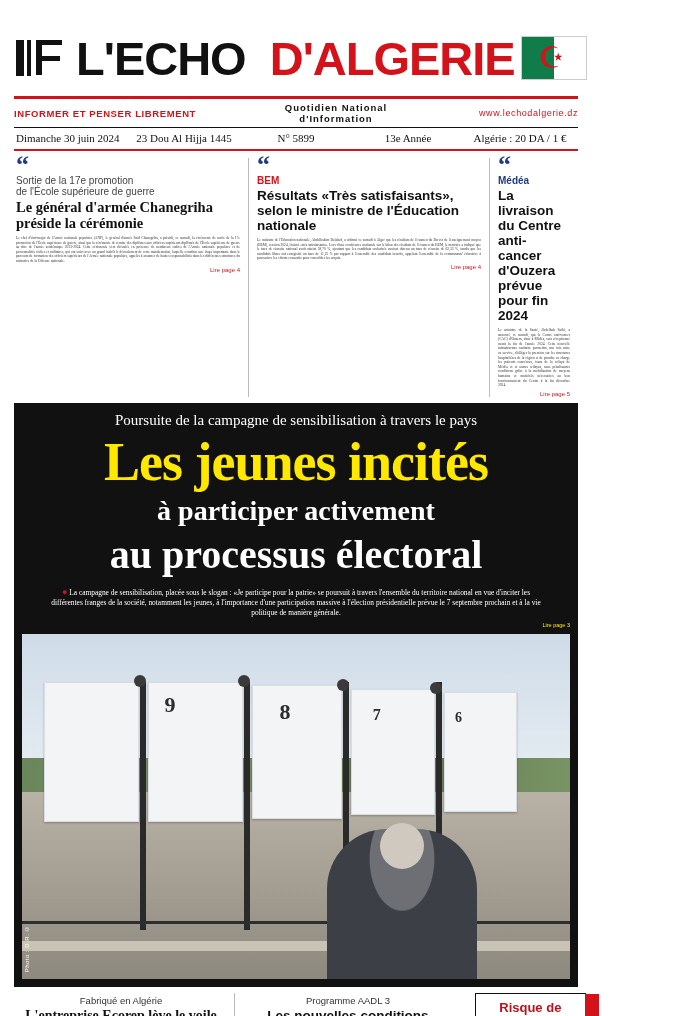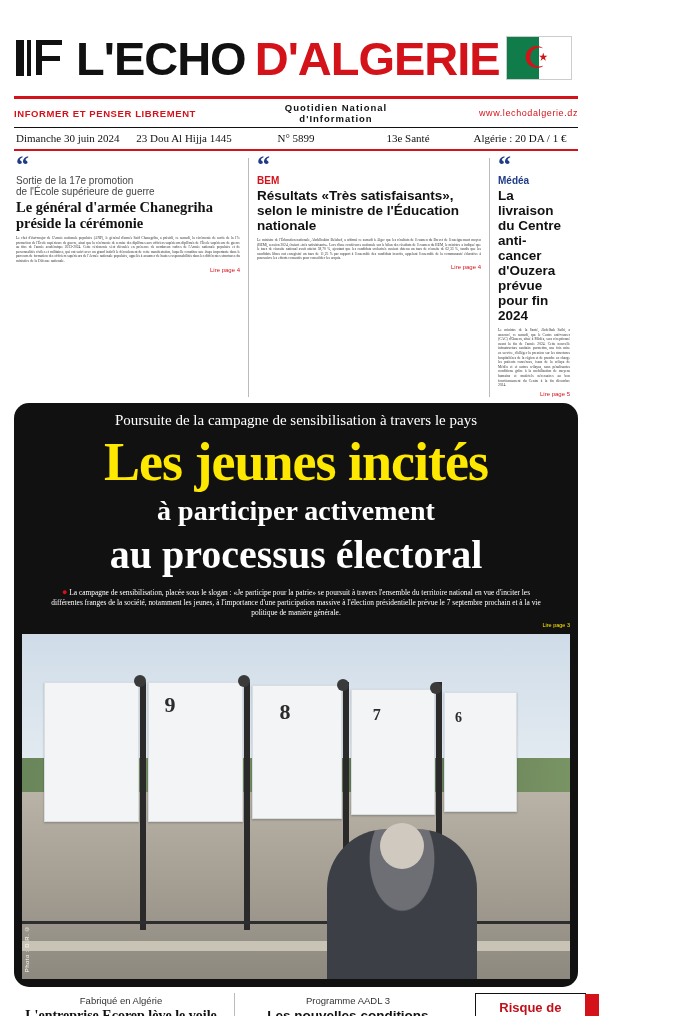--- a/index.html
+++ b/index.html
@@ -10,21 +10,21 @@
     color:#111;
     overflow:hidden;
   }
   .page{position:relative;width:592px;height:1016px;box-sizing:border-box;padding:0 14px;}
 
   
   .masthead{display:flex;align-items:center;justify-content:flex-start;padding-top:24px;height:68px;}
   .logo-mark{width:56px;height:44px;margin-right:6px;flex:0 0 auto;}
   .title-wrap{display:flex;align-items:baseline;}
   .t-black{font-family:"Liberation Sans",sans-serif;font-weight:bold;font-size:47px;letter-spacing:-1px;color:#111;}
-  .t-red{font-family:"Liberation Sans",sans-serif;font-weight:bold;font-size:47px;letter-spacing:-1px;color:#d4121a;margin-left:9px;}
+  .t-red{font-family:"Liberation Sans",sans-serif;font-weight:bold;font-size:47px;letter-spacing:-1px;color:#d4121a;margin-left:24px;}
   .flag{width:64px;height:42px;margin-left:6px;border:1px solid #ccc;position:relative;overflow:hidden;flex:0 0 auto;}
   .flag .gl{position:absolute;left:0;top:0;width:50%;height:100%;background:#0f7c4a;}
   .flag .wh{position:absolute;right:0;top:0;width:50%;height:100%;background:#fff;}
   .flag .cres{position:absolute;left:50%;top:50%;transform:translate(-58%,-50%);color:#d4121a;font-size:30px;line-height:1;}
 
   .rule-red{height:3px;background:#d4121a;margin-top:4px;}
   .subbar{display:flex;align-items:center;font-family:"Liberation Sans",sans-serif;font-size:9.5px;font-weight:bold;letter-spacing:.6px;padding:3px 0 3px;}
   .subbar .s1{color:#d4121a;flex:0 0 240px;}
   .subbar .s2{flex:1;text-align:center;color:#111;letter-spacing:1px;}
   .subbar .s3{flex:0 0 160px;text-align:right;color:#d4121a;font-weight:normal;font-size:9px;}
@@ -46,21 +46,21 @@
   .kicker{font-family:"Liberation Sans",sans-serif;font-size:10px;color:#444;margin-top:1px;}
   .kicker.red{color:#d4121a;font-weight:bold;}
   .kicker.blue{color:#1f3b87;font-weight:bold;}
   .t-head{font-family:"Liberation Serif",serif;font-weight:bold;font-size:14.5px;line-height:16px;margin-top:2px;color:#111;}
   .t2 .t-head,.t3 .t-head{font-family:"Liberation Sans",sans-serif;font-size:13.5px;line-height:15px;}
   .t3 .t-head{color:#111;}
   .micro{font-size:3.6px;line-height:4.6px;text-align:justify;color:#333;margin-top:5px;}
   .lirepage{font-size:6px;color:#d4121a;text-align:right;margin-top:3px;font-family:"Liberation Sans",sans-serif;}
 
   
-  .mainblock{margin-top:6px;background:#111;padding:6px 8px 8px;border-radius:15px;}
+  .mainblock{margin-top:6px;background:#111;padding:6px 8px 8px;}
   .strap{color:#fff;text-align:center;font-family:"Liberation Serif",serif;font-size:15px;padding:3px 0 6px;}
   .mainhead{text-align:center;color:#ffe800;font-family:"Liberation Serif",serif;font-weight:bold;}
   .mh1{font-size:54px;line-height:54px;letter-spacing:-1px;}
   .mh2{font-size:28px;line-height:44px;color:#ffffff;}
   .mh3{font-size:40px;line-height:44px;color:#ffffff;}
   .chapeau{color:#fff;text-align:center;font-size:7.4px;line-height:10px;padding:10px 26px 0;}
   .chapeau .bullet{color:#d4121a;font-size:9px;}
   .chap-lire{color:#ffe800;font-size:5.5px;text-align:right;padding-top:4px;font-family:"Liberation Sans",sans-serif;}
 
   .photo{margin-top:6px;height:345px;position:relative;overflow:hidden;background:#9fb6c8;}
@@ -118,21 +118,21 @@
   <div class="subbar">
     <div class="s1">INFORMER ET PENSER LIBREMENT</div>
     <div class="s2">Quotidien  National  d'Information</div>
     <div class="s3">www.lechodalgerie.dz</div>
   </div>
   <div class="rule-thin"></div>
   <div class="dateline">
     <div>Dimanche 30 juin 2024</div>
     <div>23 Dou Al Hijja 1445</div>
     <div>N° 5899</div>
-    <div>13e Santé</div>
+    <div>13e Année</div>
     <div>Algérie : 20 DA / 1 €</div>
   </div>
   <div class="rule-red2"></div>
 
   <div class="teasers">
 
     <div class="teaser t1">
       <div class="quote">“</div>
       <div class="kicker" style="white-space:pre-line">Sortie de la 17e promotion
 de l'École supérieure de guerre</div>

